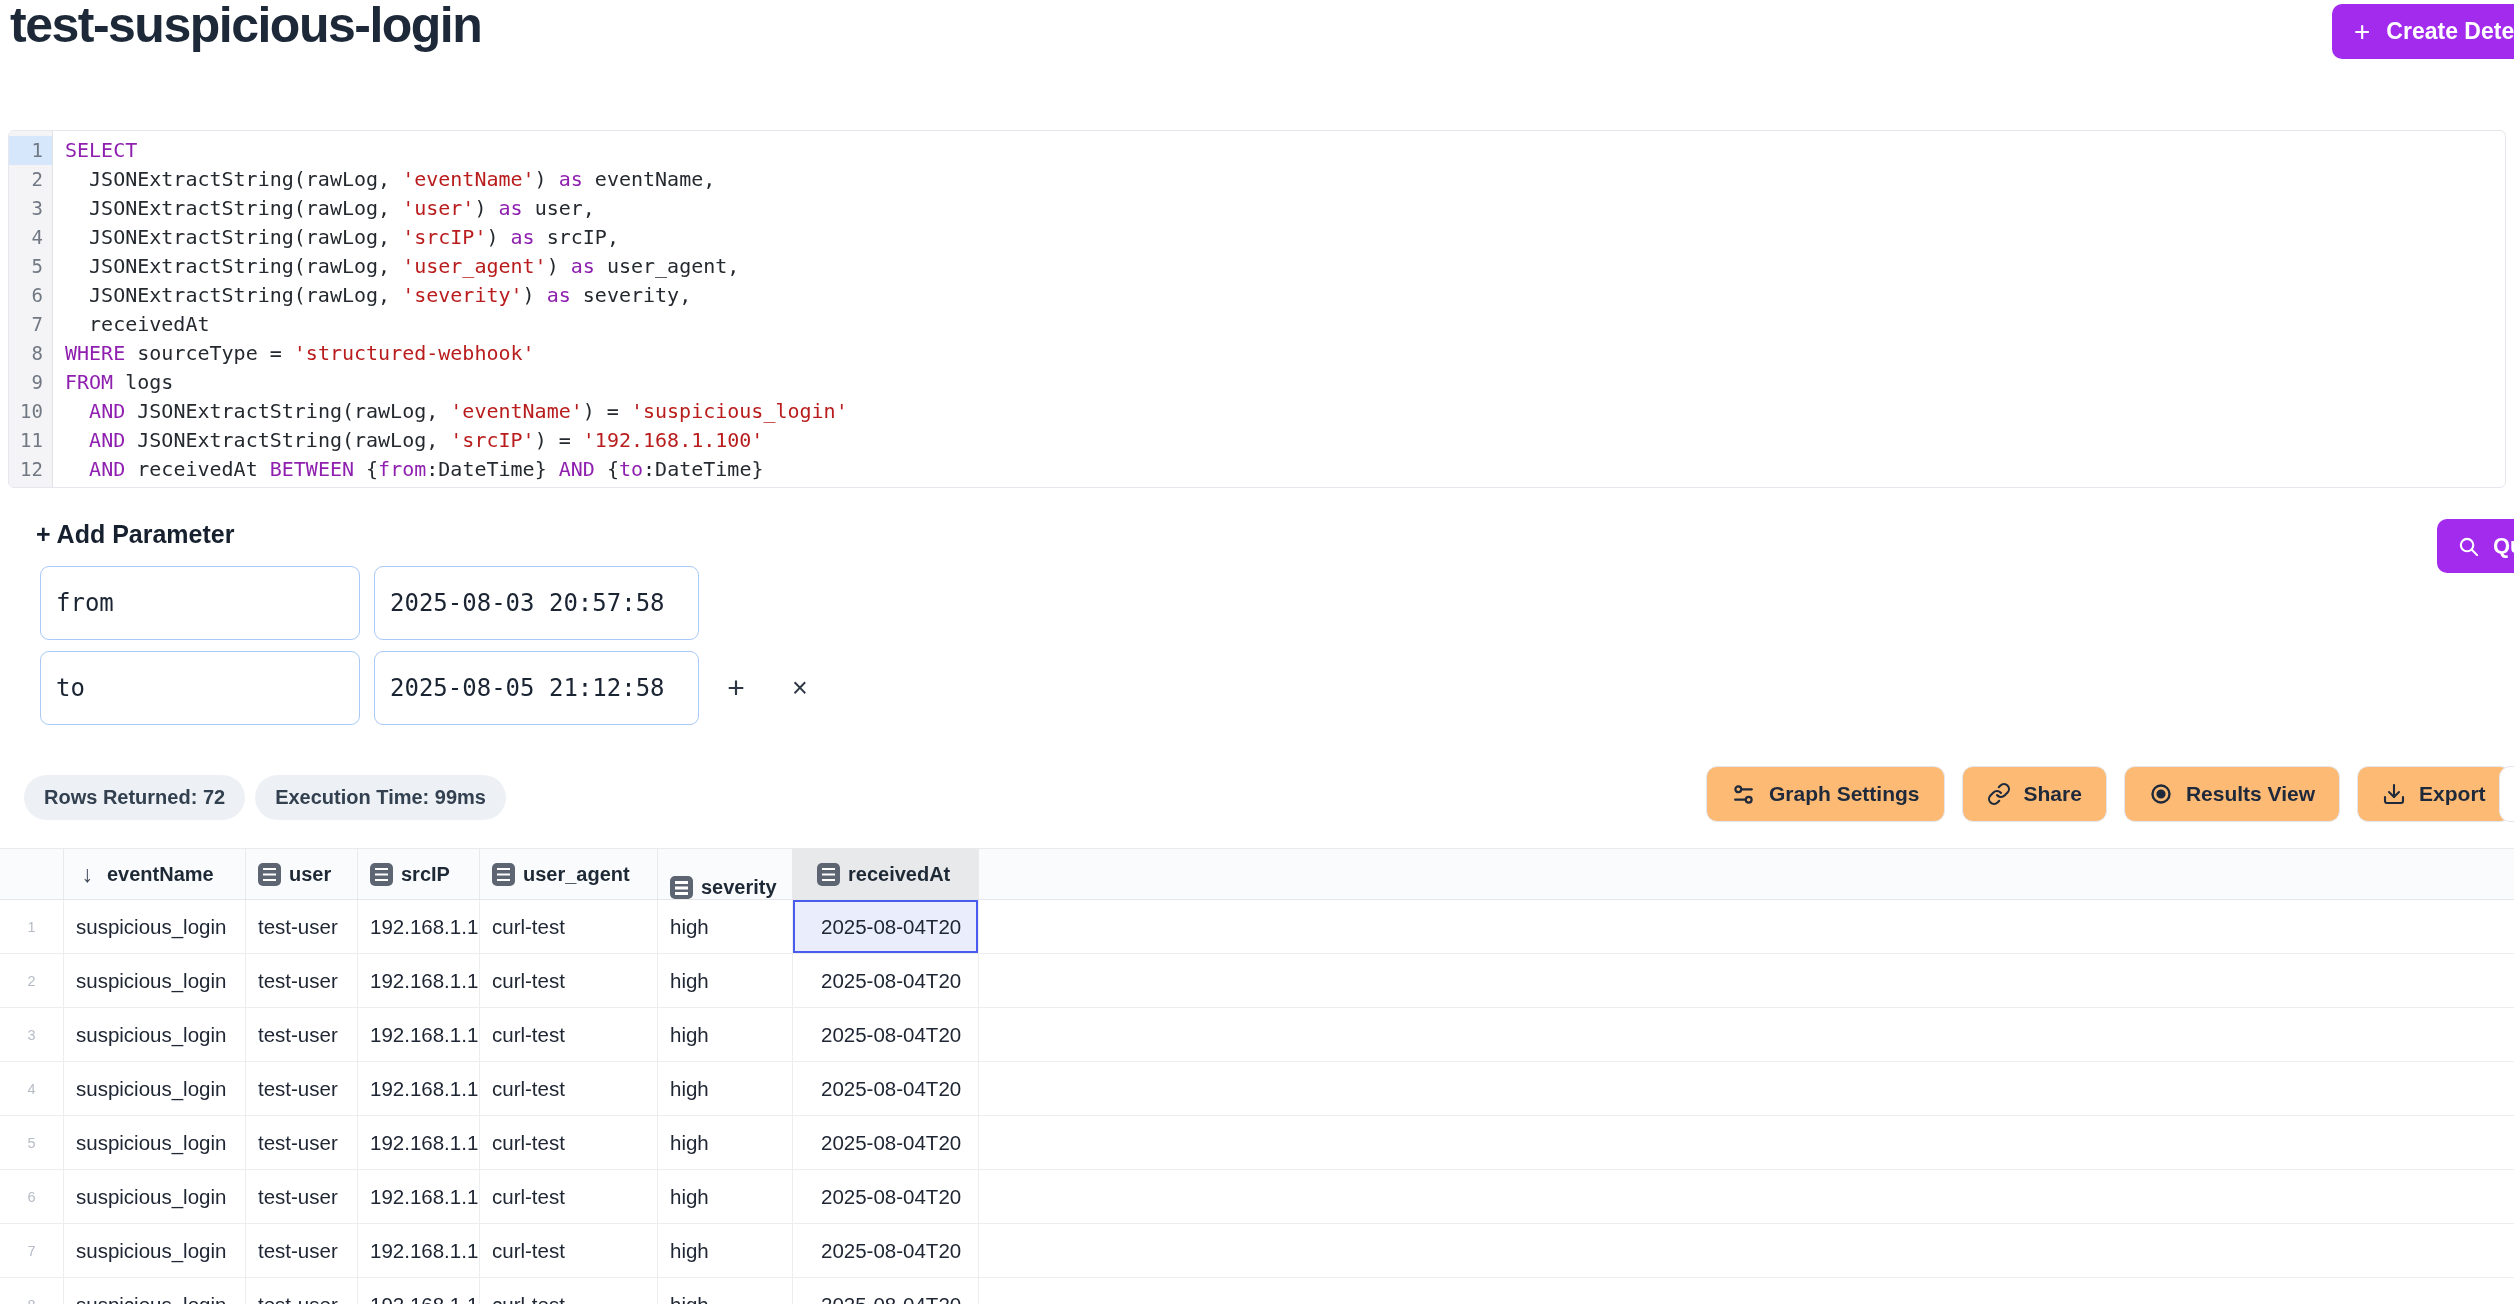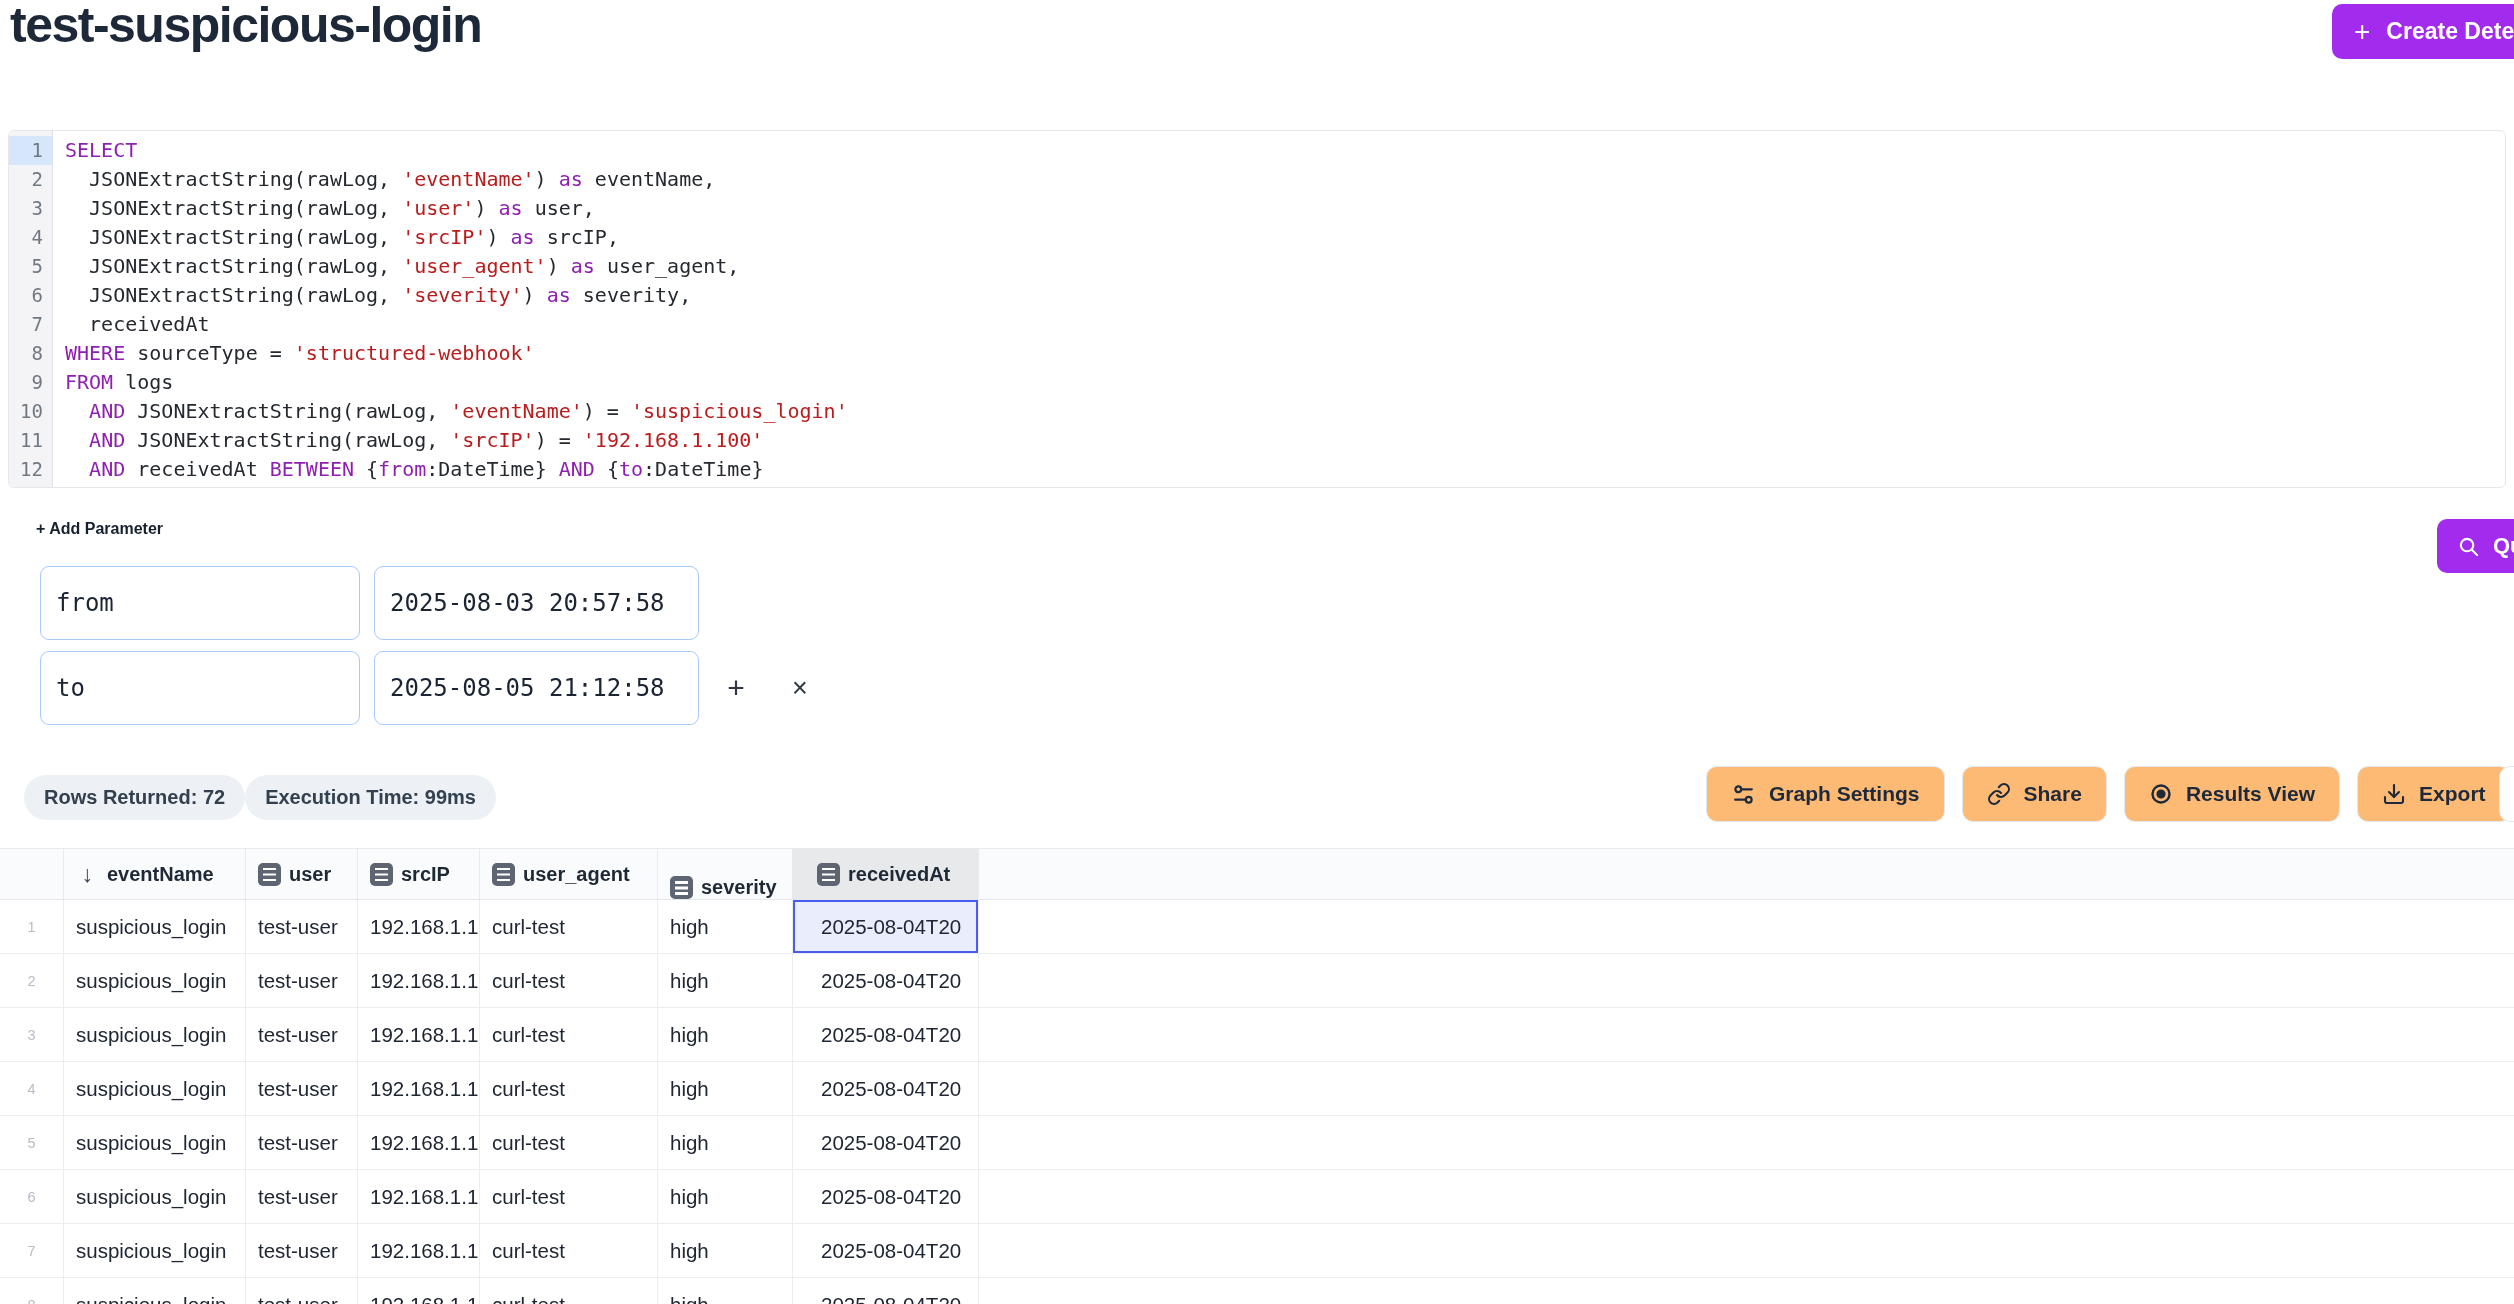--- a/index.html
+++ b/index.html
@@ -24,38 +24,38 @@
         font-family:"DejaVu Sans Mono", monospace; font-size:19px; color:#707883; }
   .ln.active { background:#d7e7fb; }
   .code { flex:1; padding:5px 0 0 12px; }
   .code-line { height:29px; line-height:29px; white-space:pre;
                font-family:"DejaVu Sans Mono", monospace; font-size:20px; color:#24292f; }
   .tok-kw  { color:#8e1faf; }
   .tok-str { color:#b91c1c; }
   .tok-pl  { color:#24292f; }
 
   
-  .add-param { position:absolute; left:36px; top:520px; font-size:16px; font-weight:700;
+  .add-param { position:absolute; left:36px; top:520px; font-size:25px; font-weight:700;
                color:#17202e; background:none; border:none; cursor:pointer; }
   .param-input { position:absolute; height:74px; border:1.5px solid #a9c9f8; border-radius:9px;
                  font-family:"DejaVu Sans Mono", monospace; font-size:24px; color:#1a2433;
                  padding-left:15px; background:#fff; outline:none; }
   .p-name  { left:40px;  width:320px; }
   .p-value { left:374px; width:325px; }
   .p-row1 { top:566px; } .p-row2 { top:651px; }
   .mini-btn { position:absolute; top:651px; width:44px; height:74px; background:none; border:none;
               font-size:30px; color:#2d3642; display:flex; align-items:center; justify-content:center; }
   .mini-plus { left:714px; } .mini-x { left:778px; font-size:27px; }
   .query-btn { position:absolute; left:2437px; top:519px; width:130px; height:54px;
                background:#a22bee; border:none; border-radius:10px; color:#fff; display:flex;
                align-items:center; gap:13px; padding-left:20px; overflow:hidden; }
   .query-btn .lbl { font-size:22px; font-weight:700; }
 
   
-  .badges { position:absolute; left:24px; top:775px; display:flex; gap:0; }
+  .badges { position:absolute; left:24px; top:775px; display:flex; gap:10px; }
   .badge { height:45px; background:#edf1f5; border-radius:23px; padding:0 20px;
            display:flex; align-items:center; font-size:20px; font-weight:700; color:#33404f; }
   .actions { position:absolute; left:1706px; top:766px; display:flex; gap:17px; }
   .act-btn { height:56px; background:#fdba74; border:1px solid #e4e8ee; border-radius:11px;
              padding:0 24px; display:flex; align-items:center; gap:13px;
              font-size:21px; font-weight:700; color:#1e2a3b; white-space:nowrap; }
   .act-btn svg { flex:0 0 auto; }
   .overflow-btn { position:absolute; left:2499px; top:766px; width:70px; height:56px;
                   background:#fff; border:1px solid #e4e8ee; border-radius:11px; }
 

